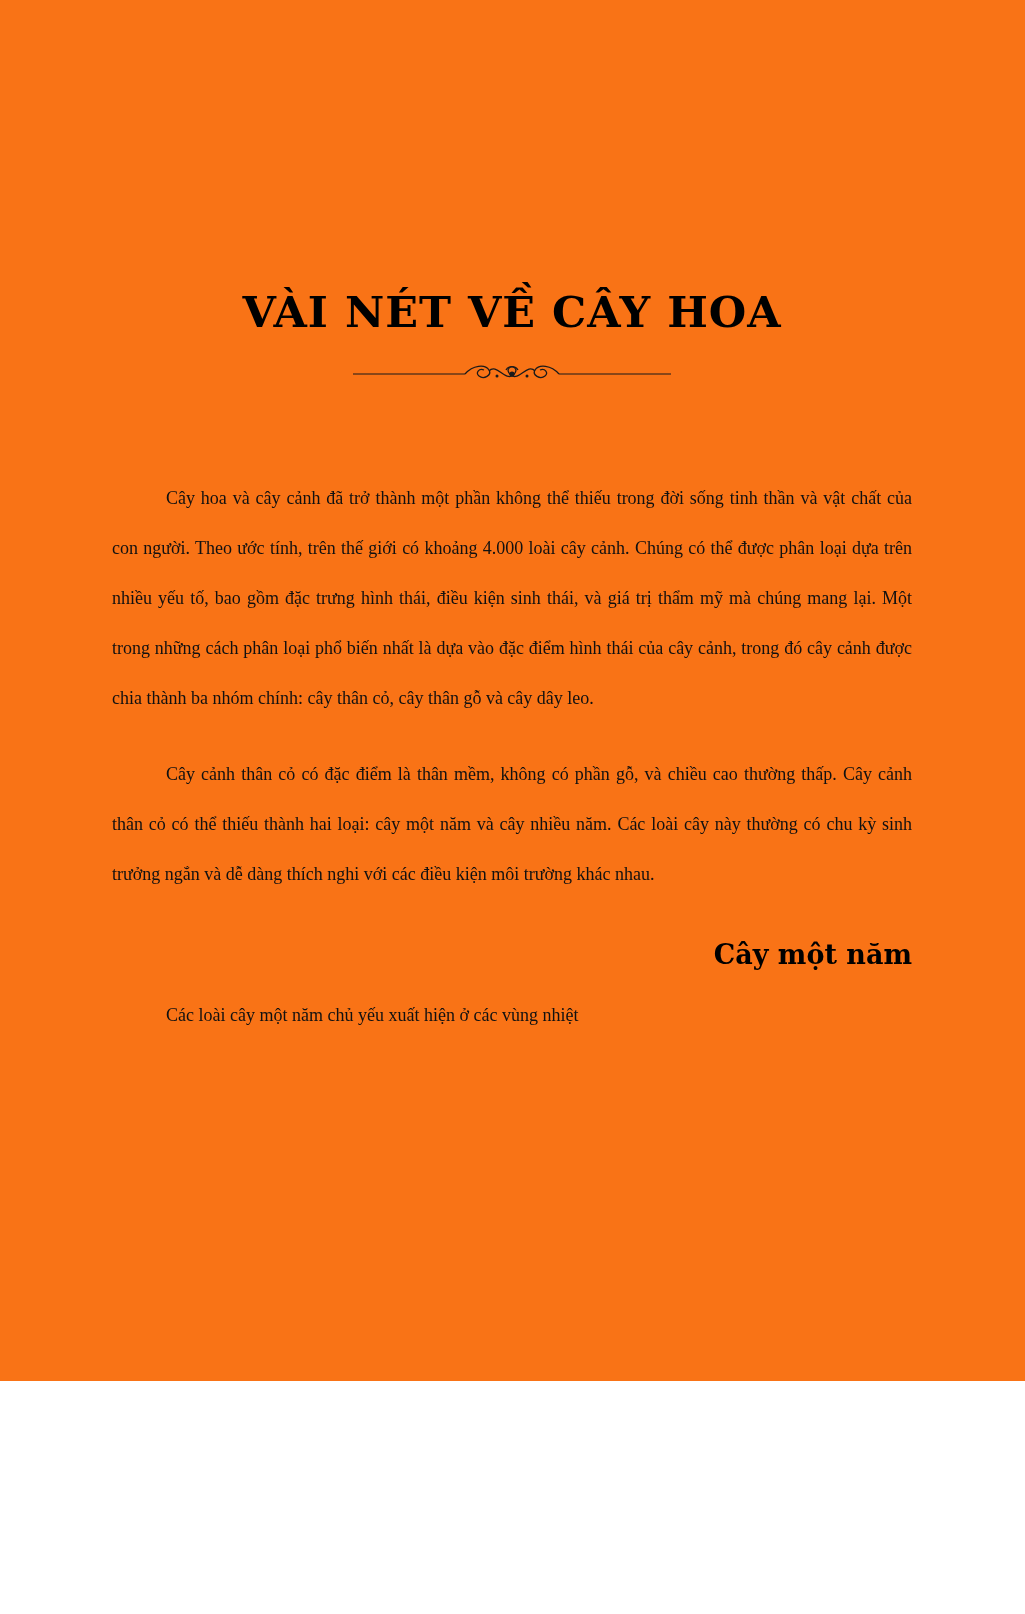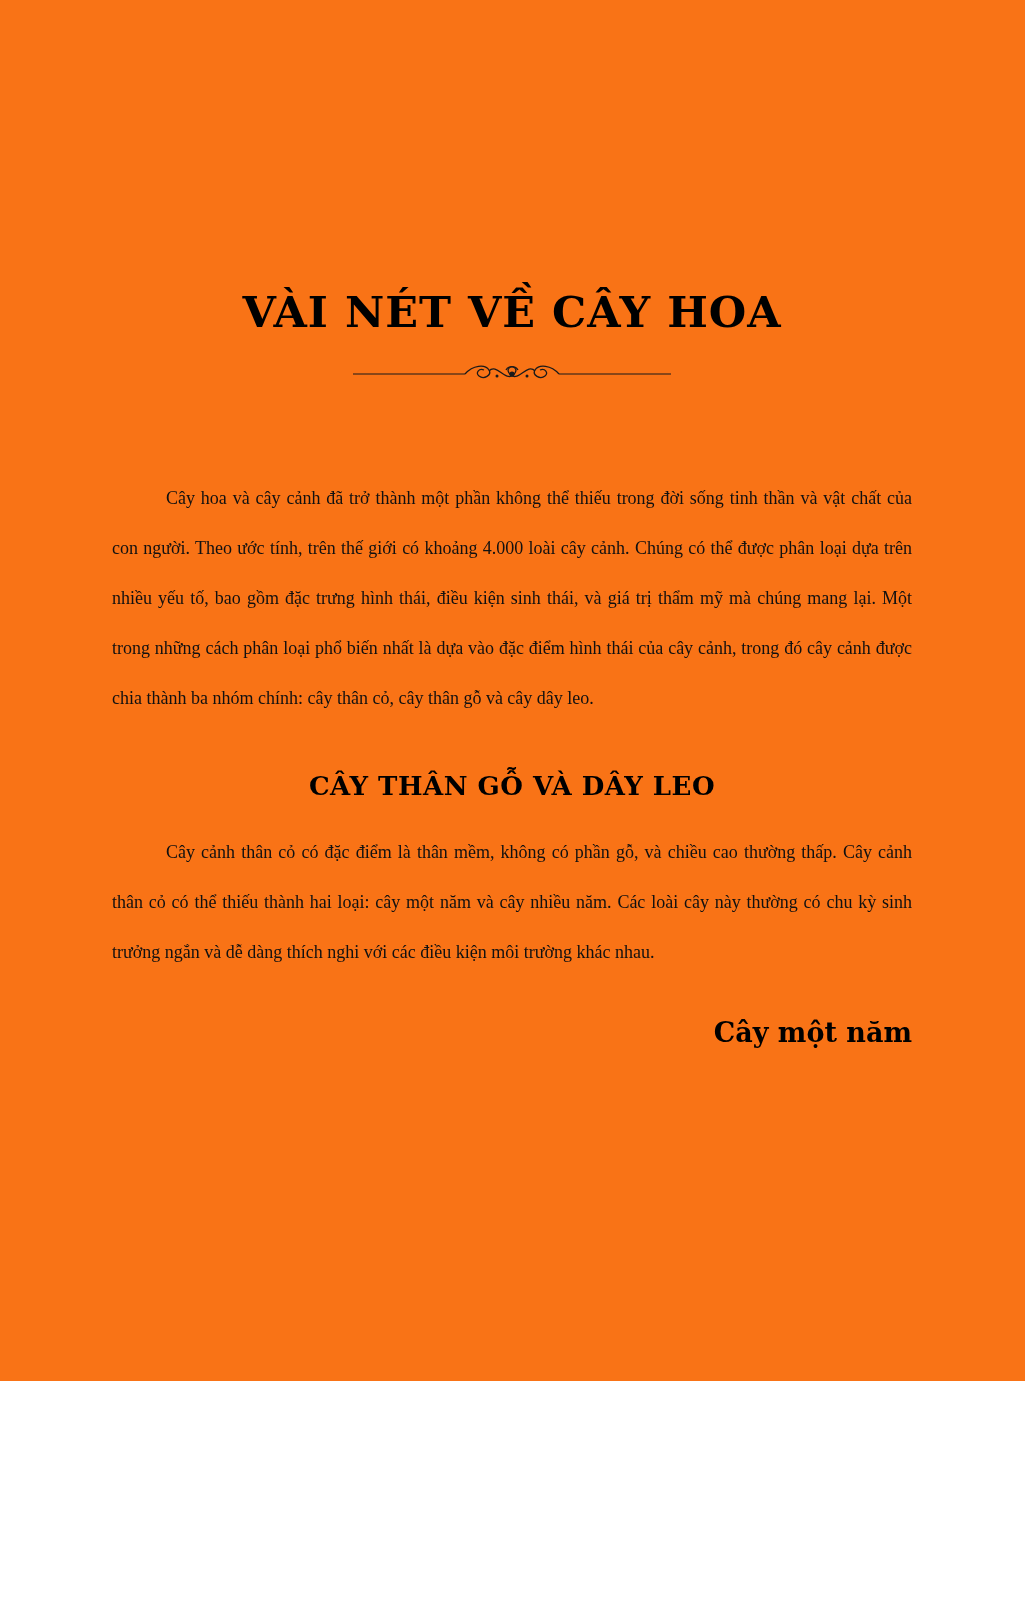--- a/index.html
+++ b/index.html
@@ -105,22 +105,22 @@
       <path d="M212 15 C204 6, 192 5, 188 11 C185 16, 193 21, 198 17 C202 14, 198 9, 193 11" fill="none" stroke="#1a1a1a" stroke-width="1.3"></path>
       <path d="M142 12 C150 3, 160 26, 168 14 C172 8, 162 5, 159 11" fill="none" stroke="#1a1a1a" stroke-width="1.3"></path>
       <path d="M188 12 C180 3, 170 26, 162 14 C158 8, 168 5, 171 11" fill="none" stroke="#1a1a1a" stroke-width="1.3"></path>
       <circle cx="165" cy="15" r="2.6" fill="#1a1a1a"></circle>
       <circle cx="150" cy="17" r="1.5" fill="#1a1a1a"></circle>
       <circle cx="180" cy="17" r="1.5" fill="#1a1a1a"></circle>
     </svg>
 
     <p class="body-text first-para">Cây hoa và cây cảnh đã trở thành một phần không thể thiếu trong đời sống tinh thần và vật chất của con người. Theo ước tính, trên thế giới có khoảng 4.000 loài cây cảnh. Chúng có thể được phân loại dựa trên nhiều yếu tố, bao gồm đặc trưng hình thái, điều kiện sinh thái, và giá trị thẩm mỹ mà chúng mang lại. Một trong những cách phân loại phổ biến nhất là dựa vào đặc điểm hình thái của cây cảnh, trong đó cây cảnh được chia thành ba nhóm chính: cây thân cỏ, cây thân gỗ và cây dây leo.</p>
 
-    <h2 class="section-heading">CÂY THÂN GỖ VÀ DÂY LEO</h2>
 
     <p class="body-text para-after-heading">Cây cảnh thân cỏ có đặc điểm là thân mềm, không có phần gỗ, và chiều cao thường thấp. Cây cảnh thân cỏ có thể thiếu thành hai loại: cây một năm và cây nhiều năm. Các loài cây này thường có chu kỳ sinh trưởng ngắn và dễ dàng thích nghi với các điều kiện môi trường khác nhau.</p>
 
     <h3 class="sub-heading">Cây một năm</h3>
 
+    <p class="body-text para-after-sub">Các loài cây một năm chủ yếu xuất hiện ở các vùng nhiệt</p>
 
     <div class="page-number">7</div>
   </div>
 </div>
 
 </body></html>

